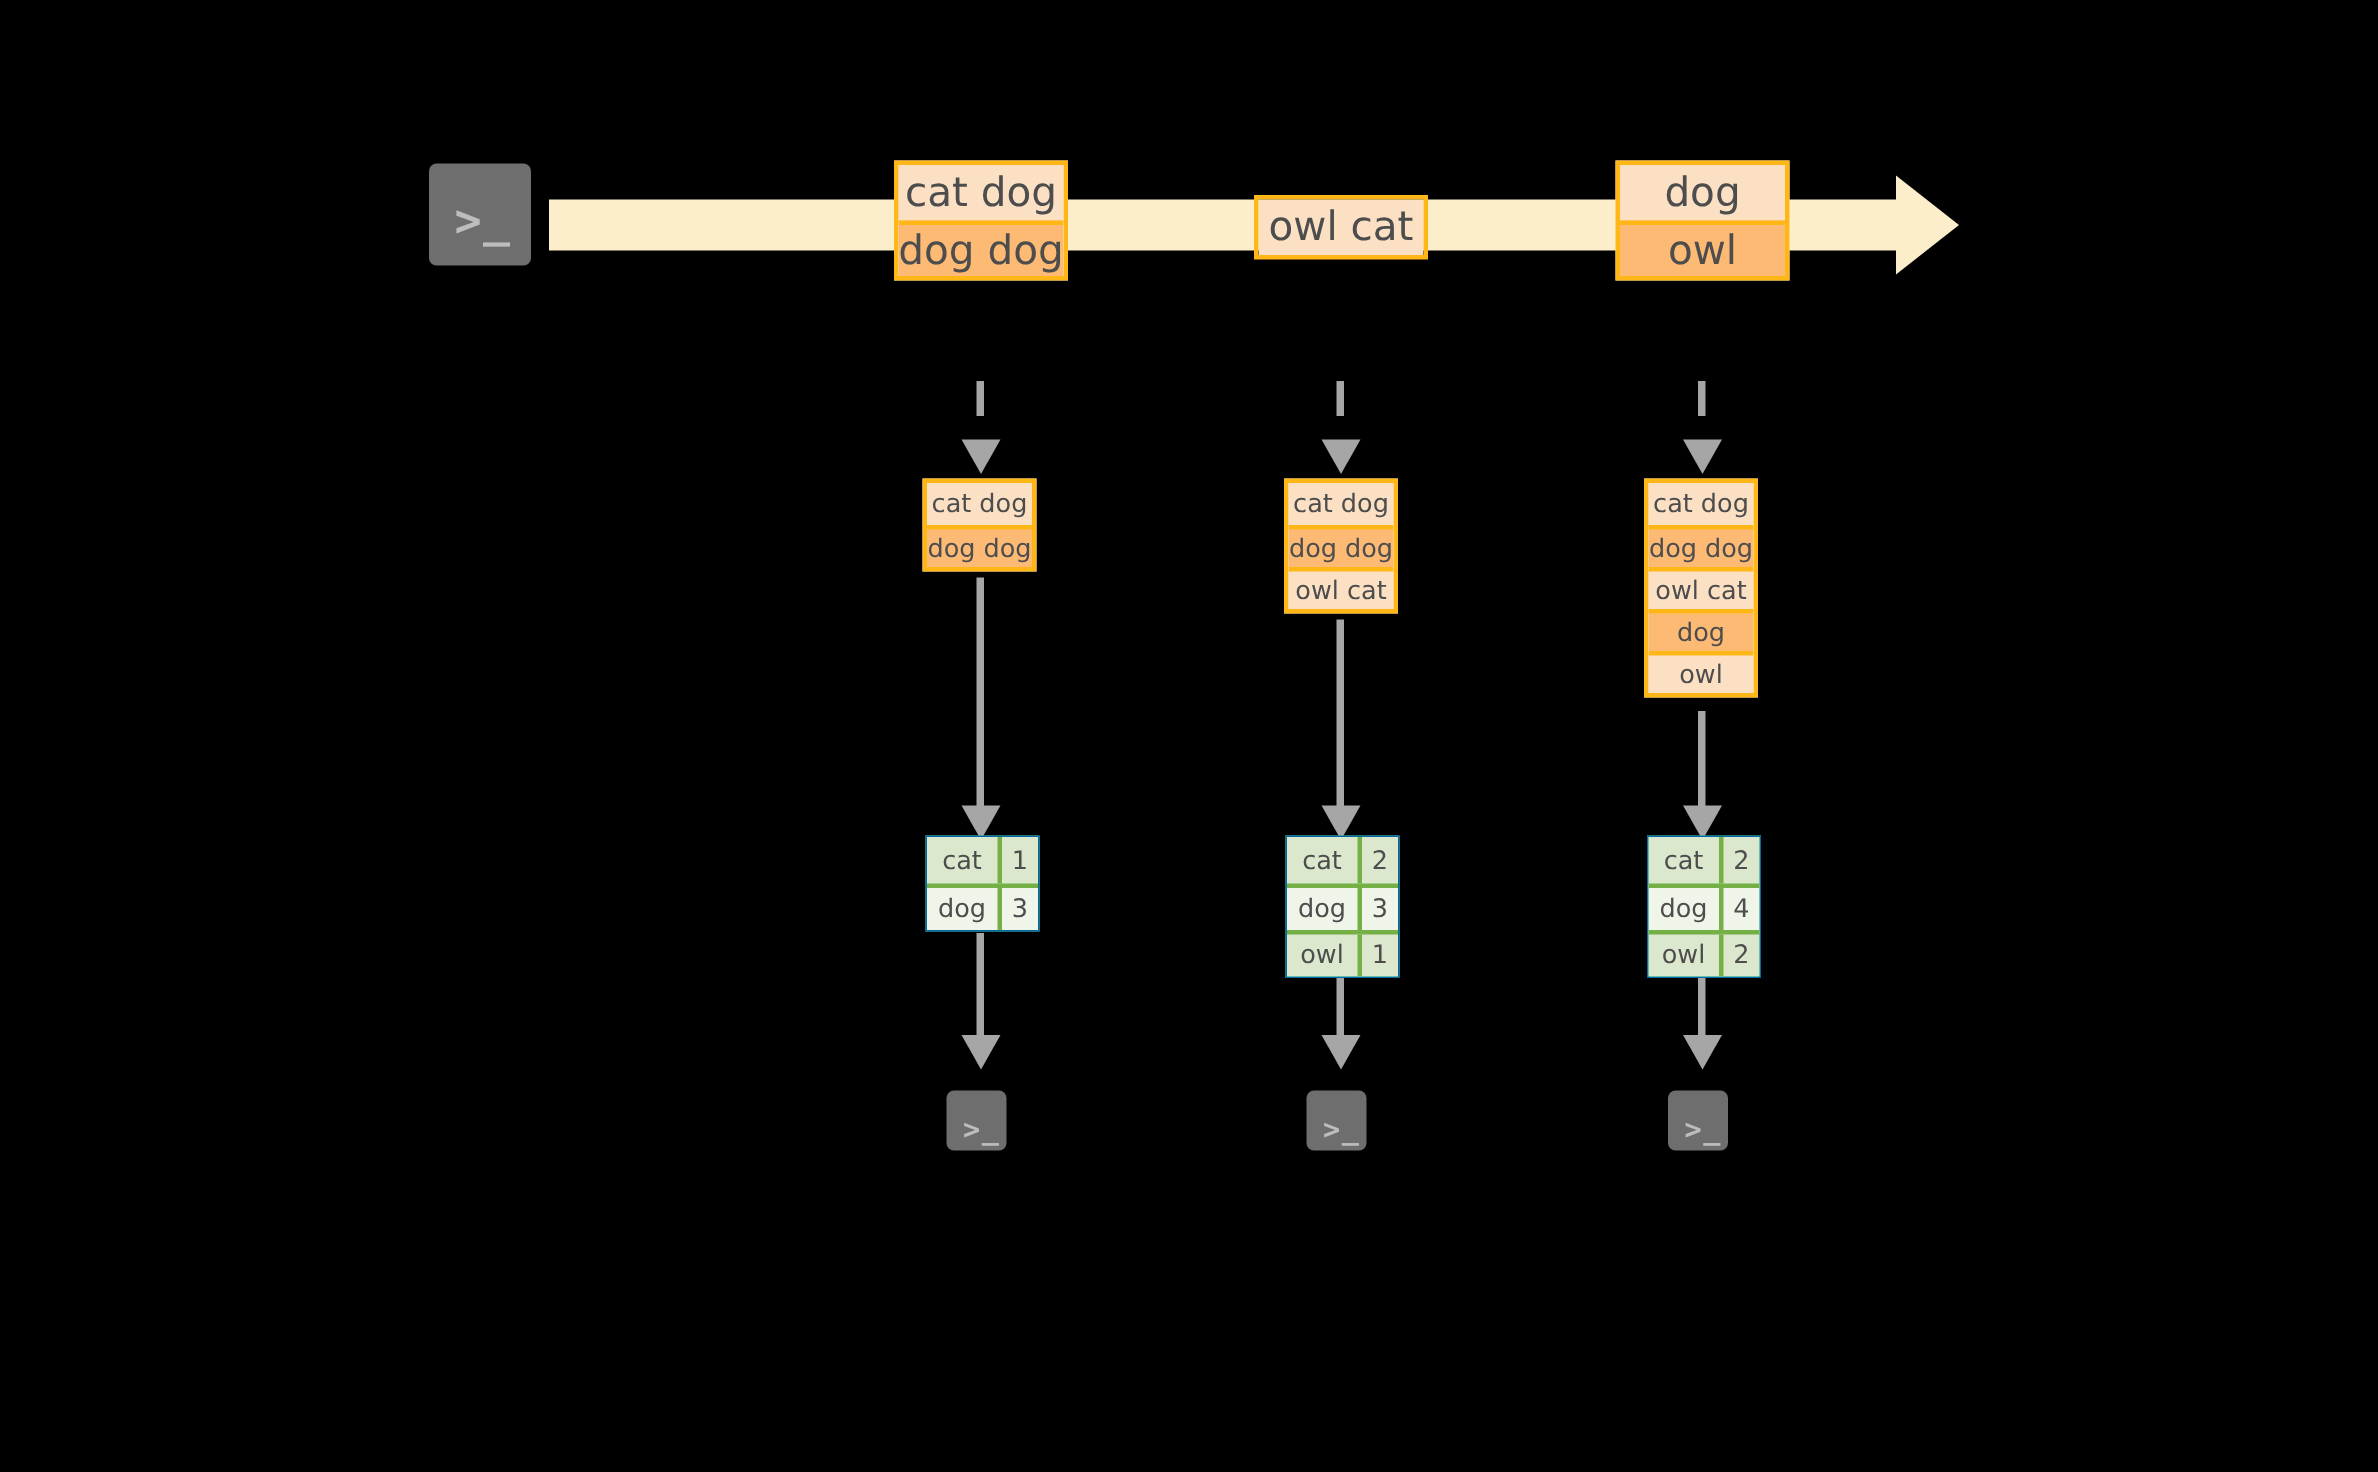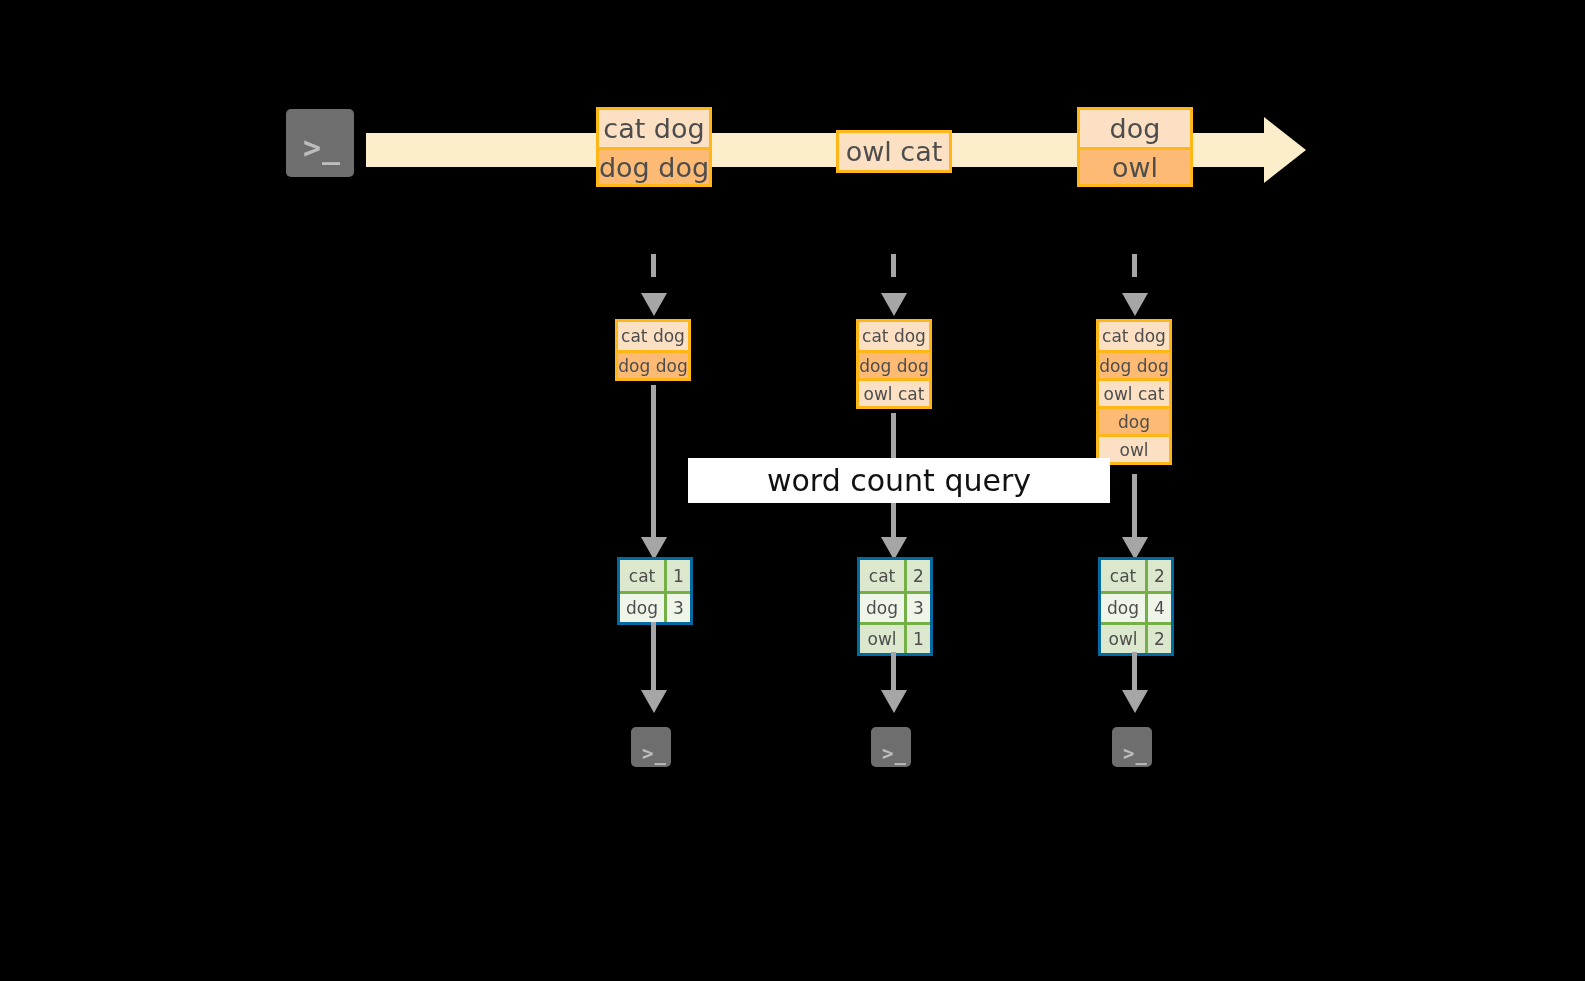--- a/index.html
+++ b/index.html
@@ -87,21 +87,21 @@
   .ebox .row.dark  { background: #fbe0c4; }
   .ebox .row.light { background: #fdba74; }
 
   .ebox.top    .row { font-size: 27px; height: 37px; }
   .ebox.mid    .row { font-size: 17px; height: 28px; }
 
   
   .gbox {
     position: absolute;
     box-sizing: border-box;
-    border: 3px solid #0369a1;
+    border: 1px solid #0369a1;
     overflow: hidden;
     background: #86efac;
   }
   .gbox .grow {
     display: flex;
     box-sizing: border-box;
     height: 31px;
   }
   .gbox .grow + .grow { border-top: 3px solid #74b045; }
   .gbox .grow.dark  { background: #dbe8cd; }
@@ -208,23 +208,20 @@
 
   <div class="vline" style="left:651px; top:385px; height:160px;"></div>
   <div class="vhead" style="left:641px; top:537px;"></div>
 
   <div class="vline" style="left:891px; top:413px; height:132px;"></div>
   <div class="vhead" style="left:881px; top:537px;"></div>
 
   <div class="vline" style="left:1132px; top:474px; height:71px;"></div>
   <div class="vhead" style="left:1122px; top:537px;"></div>
 
-  <div class="banner" style="left:688px; top:458px; width:422px; height:45px;">
-    <span>word count query</span>
-  </div>
 
   <div class="gbox" style="left:617px; top:557px; width:76px;">
     <div class="grow dark">
       <div class="gk">cat</div>
       <div class="gv">1</div>
     </div>
     <div class="grow light">
       <div class="gk">dog</div>
       <div class="gv">3</div>
     </div>

